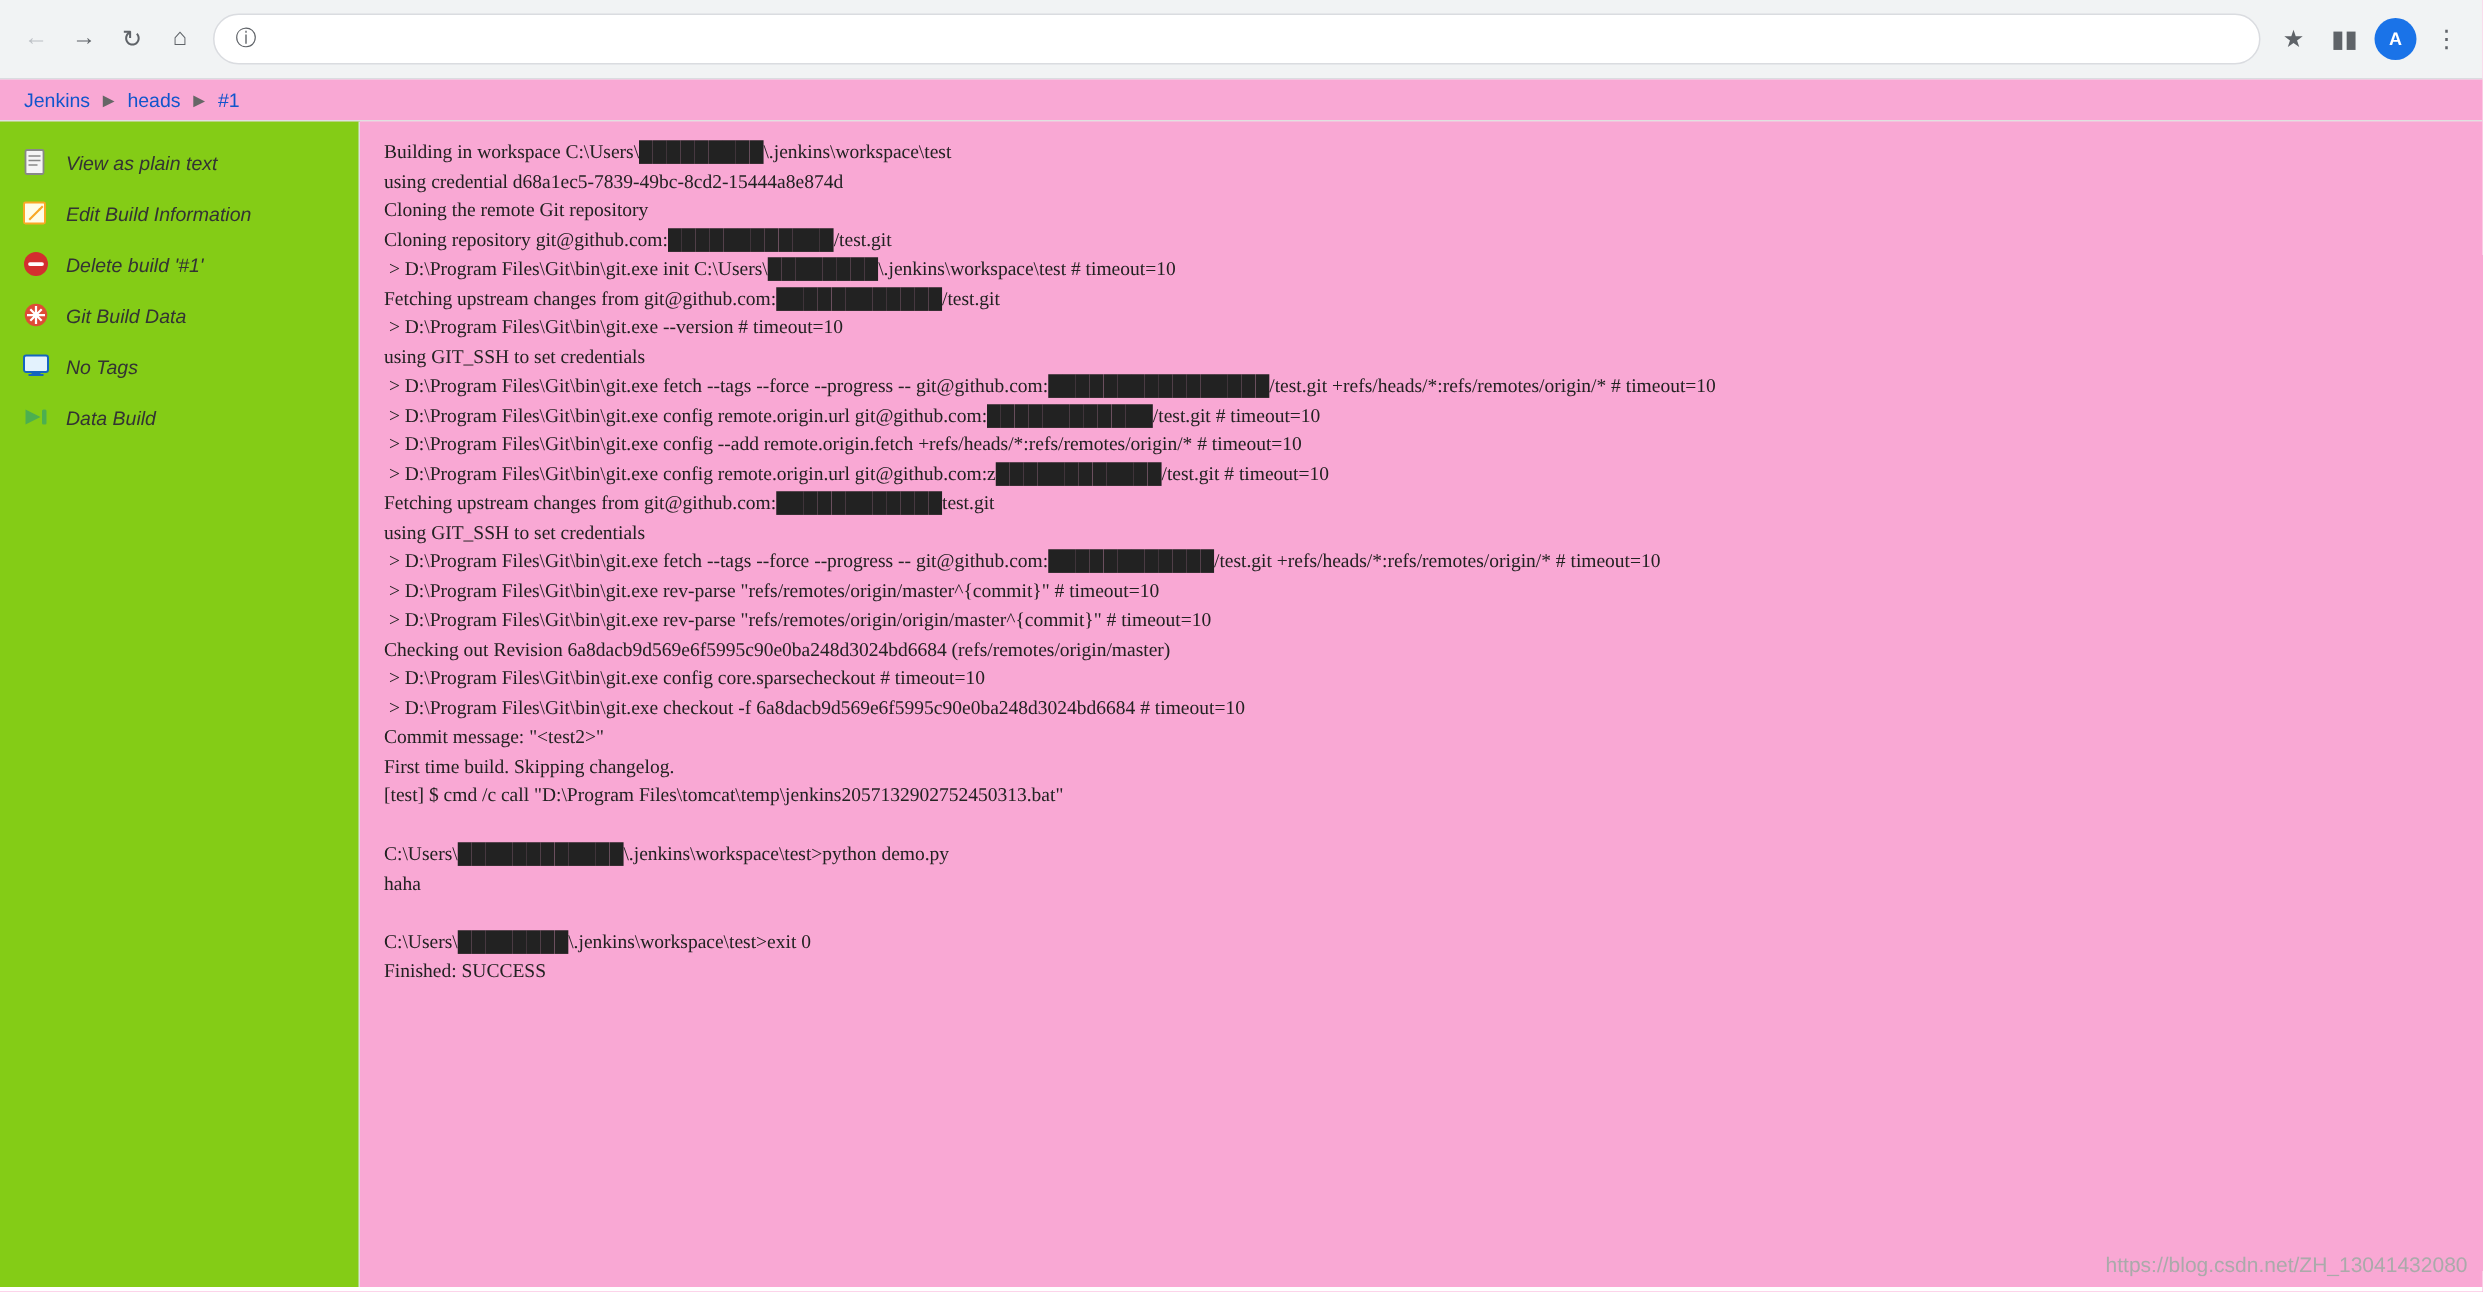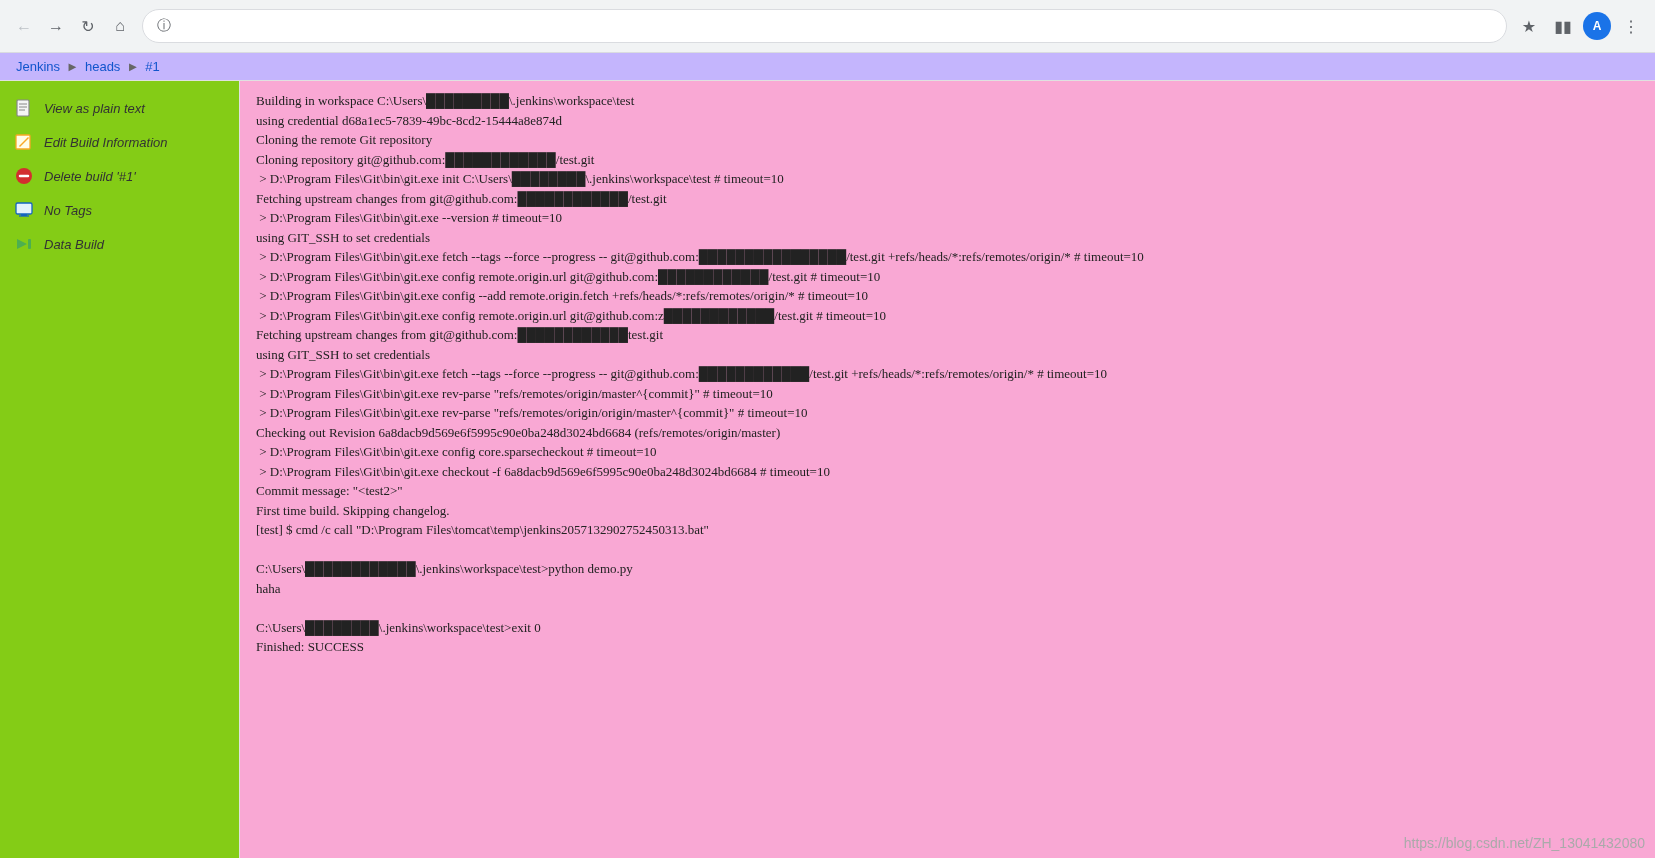--- a/index.html
+++ b/index.html
@@ -87,21 +87,21 @@
       display: flex;
       align-items: center;
       justify-content: center;
     }
 
     
     .breadcrumb {
       display: flex;
       align-items: center;
       padding: 6px 16px;
-      background: #c4b5fd;
+      background: #f9a8d4;
       border-bottom: 1px solid #e0e0e0;
       gap: 4px;
       font-size: 13px;
     }
     .breadcrumb a { color: #1155cc; text-decoration: none; }
     .breadcrumb .sep { color: #666; margin: 0 2px; }
 
     
     .main-layout {
       display: flex;
@@ -220,20 +220,29 @@
     <a class="sidebar-item" href="#">
       <span class="sidebar-icon">
         <svg width="18" height="18" viewBox="0 0 18 18" fill="none">
           <circle cx="9" cy="9" r="8" fill="#d32f2f"></circle>
           <line x1="5" y1="9" x2="13" y2="9" stroke="white" stroke-width="2.5" stroke-linecap="round"></line>
         </svg>
       </span>
       <span>Delete build '#1'</span>
     </a>
 
+    <a class="sidebar-item" href="#">
+      <span class="sidebar-icon">
+        <svg width="18" height="18" viewBox="0 0 18 18" fill="none">
+          <circle cx="9" cy="9" r="7.5" fill="#de4c36"></circle>
+          <path d="M9 3 L9 15 M3 9 L15 9 M5.2 5.2 L12.8 12.8 M12.8 5.2 L5.2 12.8" stroke="white" stroke-width="1.5"></path>
+        </svg>
+      </span>
+      <span>Git Build Data</span>
+    </a>
 
     <a class="sidebar-item" href="#">
       <span class="sidebar-icon">
         <svg width="18" height="18" viewBox="0 0 18 18" fill="none">
           <rect x="1" y="2" width="16" height="11" rx="1.5" fill="#e3f2fd" stroke="#1565c0" stroke-width="1.3"></rect>
           <rect x="6" y="13" width="6" height="2" fill="#1565c0"></rect>
           <line x1="4" y1="15" x2="14" y2="15" stroke="#1565c0" stroke-width="1.3"></line>
         </svg>
       </span>
       <span>No Tags</span>

